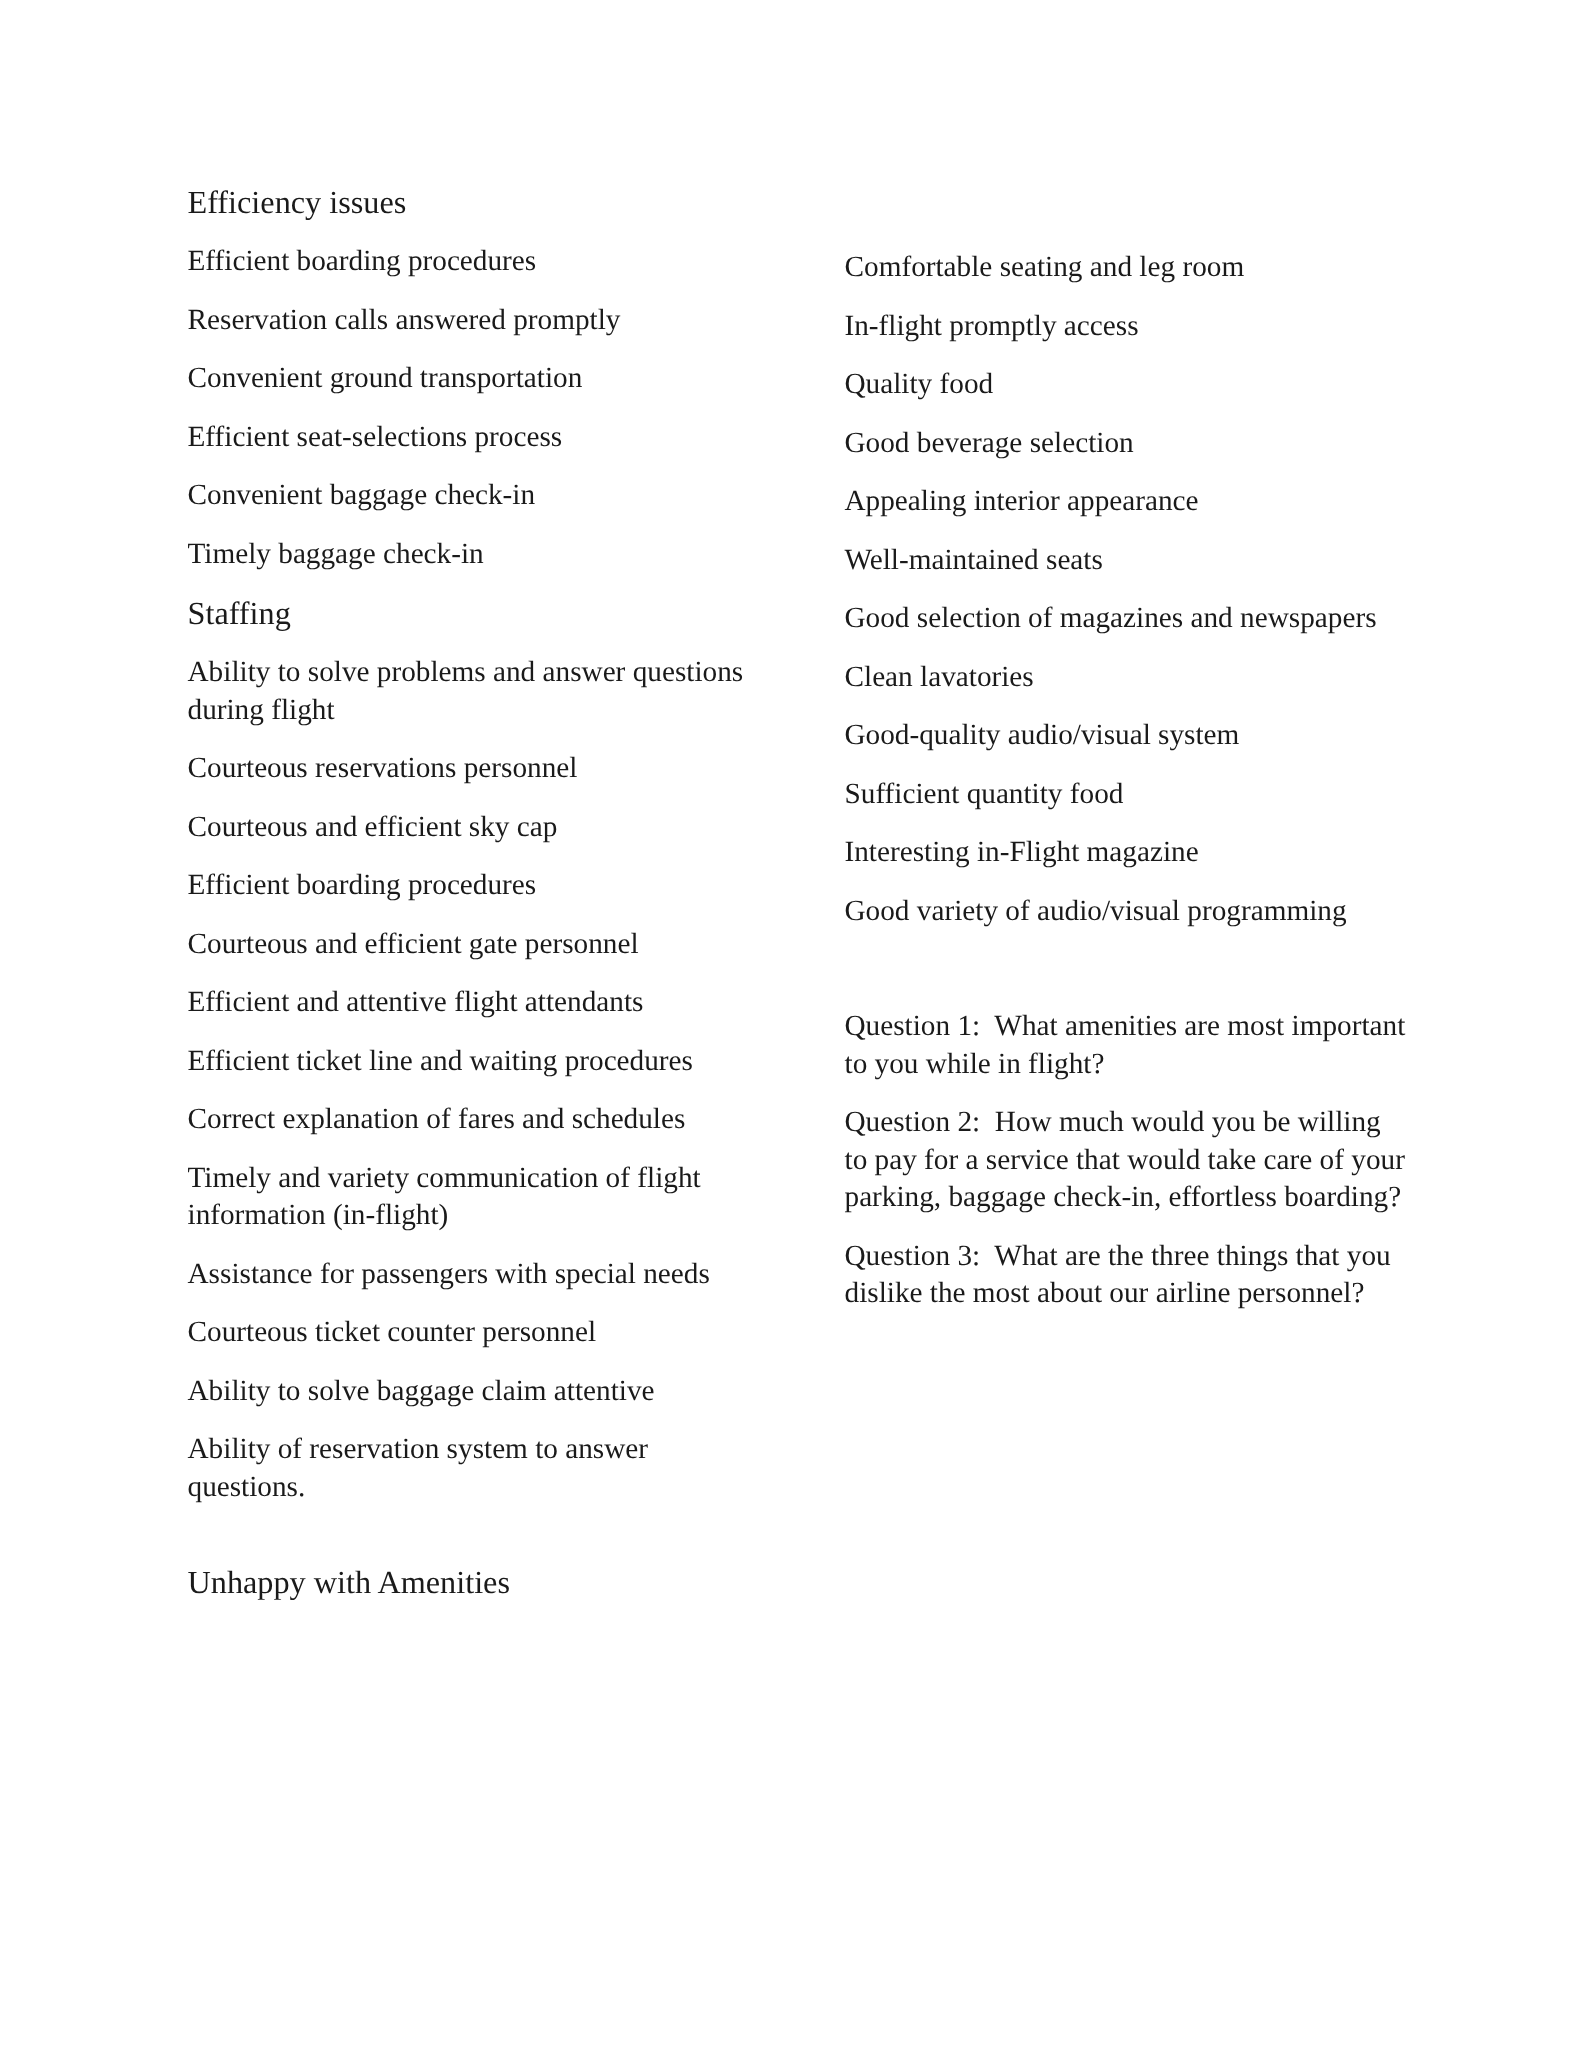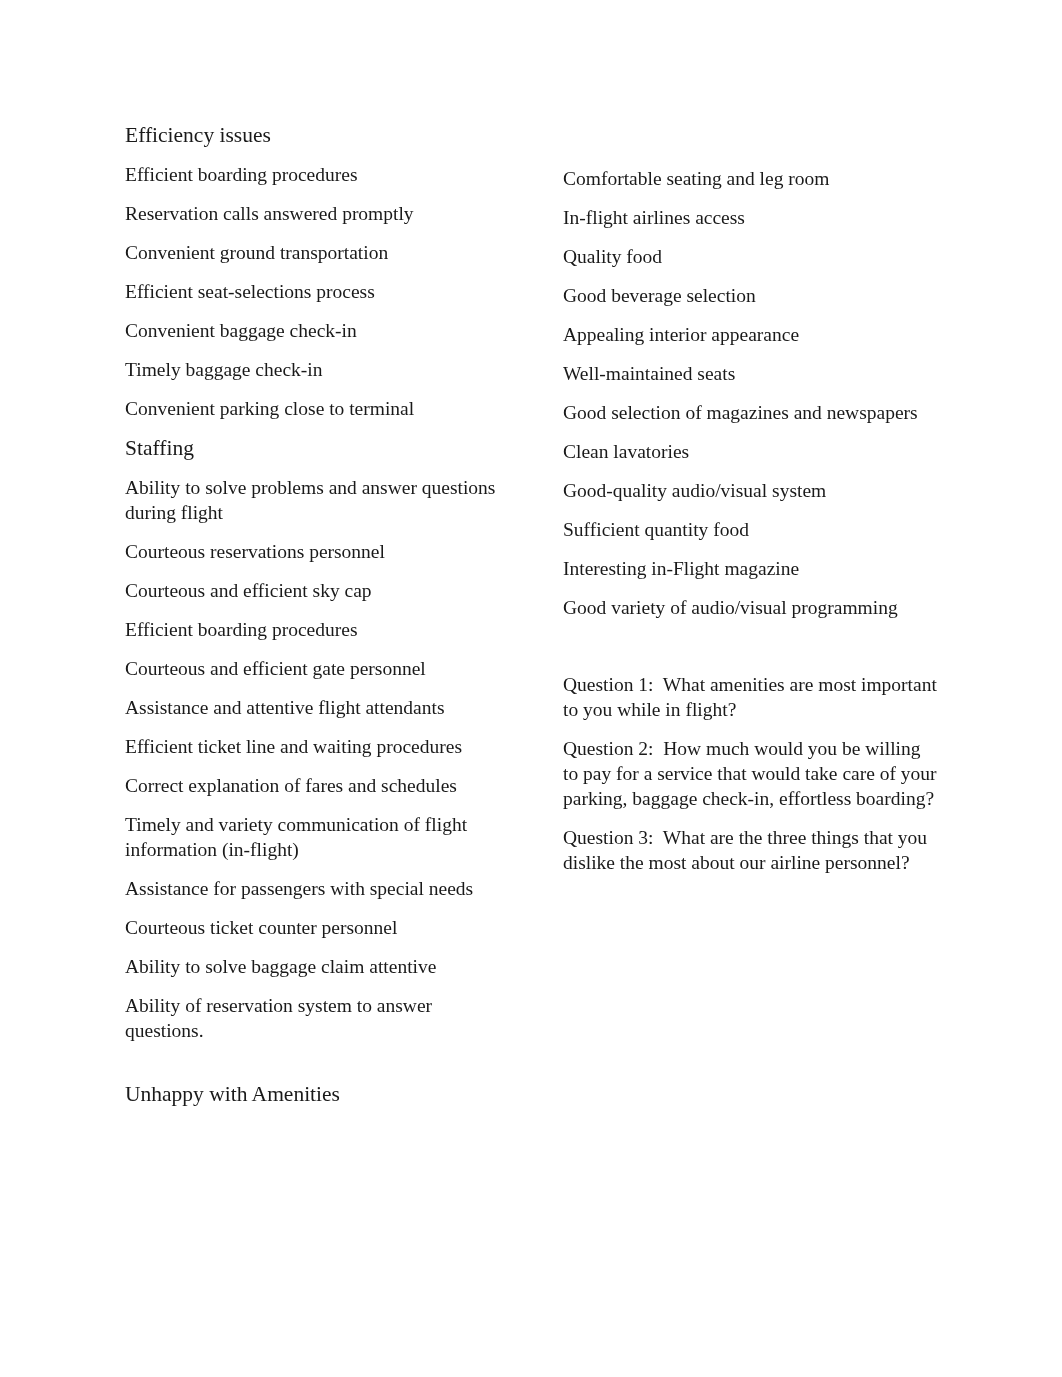--- a/index.html
+++ b/index.html
@@ -70,41 +70,40 @@
 
 <div class="page">
   <div class="col col-left" id="left-column">
       <div class="heading">Efficiency issues</div>
       <div class="para">Efficient boarding procedures</div>
       <div class="para">Reservation calls answered promptly</div>
       <div class="para">Convenient ground transportation</div>
       <div class="para">Efficient seat-selections process</div>
       <div class="para">Convenient baggage check-in</div>
       <div class="para">Timely baggage check-in</div>
-      <div class="para">Convenient parking close to terminal</div>
       <div class="heading">Staffing</div>
       <div class="para">Ability to solve problems and answer questions during flight</div>
       <div class="para">Courteous reservations personnel</div>
       <div class="para">Courteous and efficient sky cap</div>
       <div class="para">Efficient boarding procedures</div>
       <div class="para">Courteous and efficient gate personnel</div>
-      <div class="para">Assistance and attentive flight attendants</div>
+      <div class="para">Efficient and attentive flight attendants</div>
       <div class="para">Efficient ticket line and waiting procedures</div>
       <div class="para">Correct explanation of fares and schedules</div>
       <div class="para">Timely and variety communication of flight information (in-flight)</div>
       <div class="para">Assistance for passengers with special needs</div>
       <div class="para">Courteous ticket counter personnel</div>
       <div class="para">Ability to solve baggage claim attentive</div>
       <div class="para">Ability of reservation system to answer questions.</div>
       <div class="spacer"></div>
       <div class="heading">Unhappy with Amenities</div>
     </div>
   <div class="col col-right" id="right-column">
       <div class="para">Comfortable seating and leg room</div>
-      <div class="para">In-flight airlines access</div>
+      <div class="para">In-flight promptly access</div>
       <div class="para">Quality food</div>
       <div class="para">Good beverage selection</div>
       <div class="para">Appealing interior appearance</div>
       <div class="para">Well-maintained seats</div>
       <div class="para">Good selection of magazines and newspapers</div>
       <div class="para">Clean lavatories</div>
       <div class="para">Good-quality audio/visual system</div>
       <div class="para">Sufficient quantity food</div>
       <div class="para">Interesting in-Flight magazine</div>
       <div class="para">Good variety of audio/visual programming</div>

